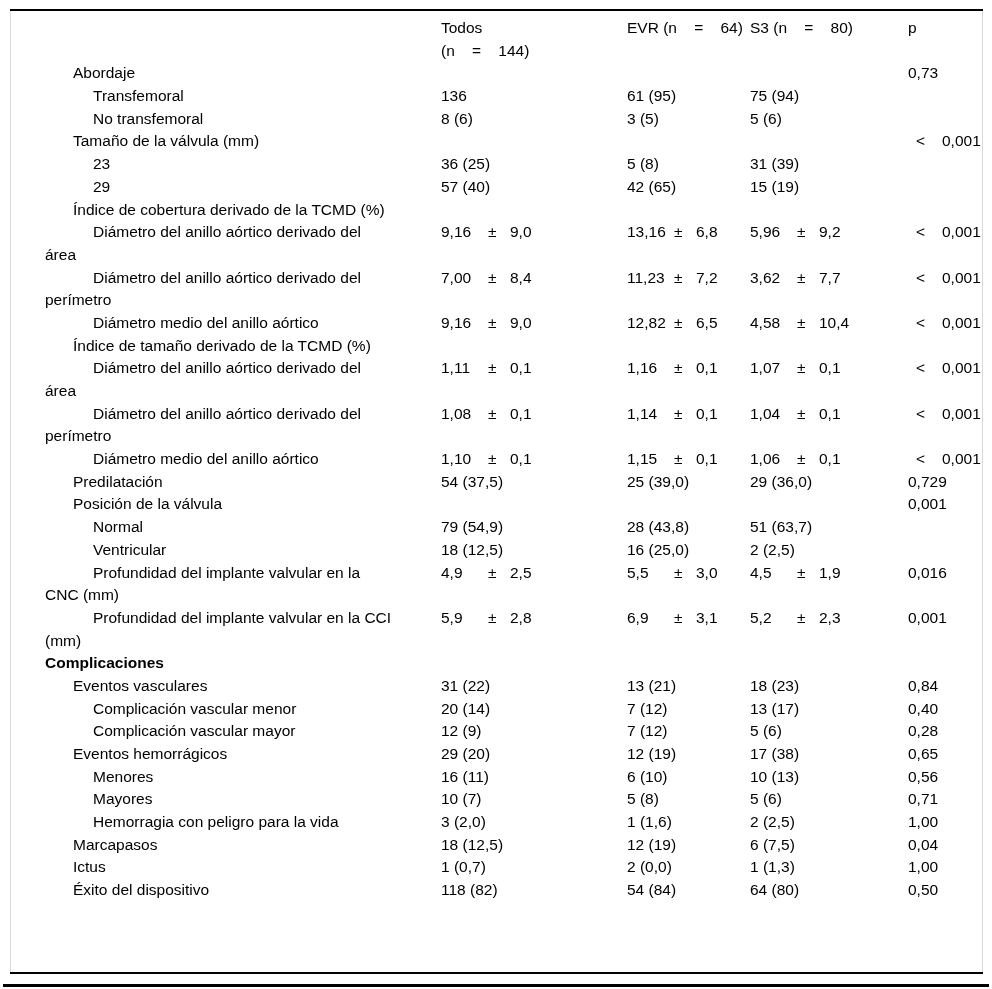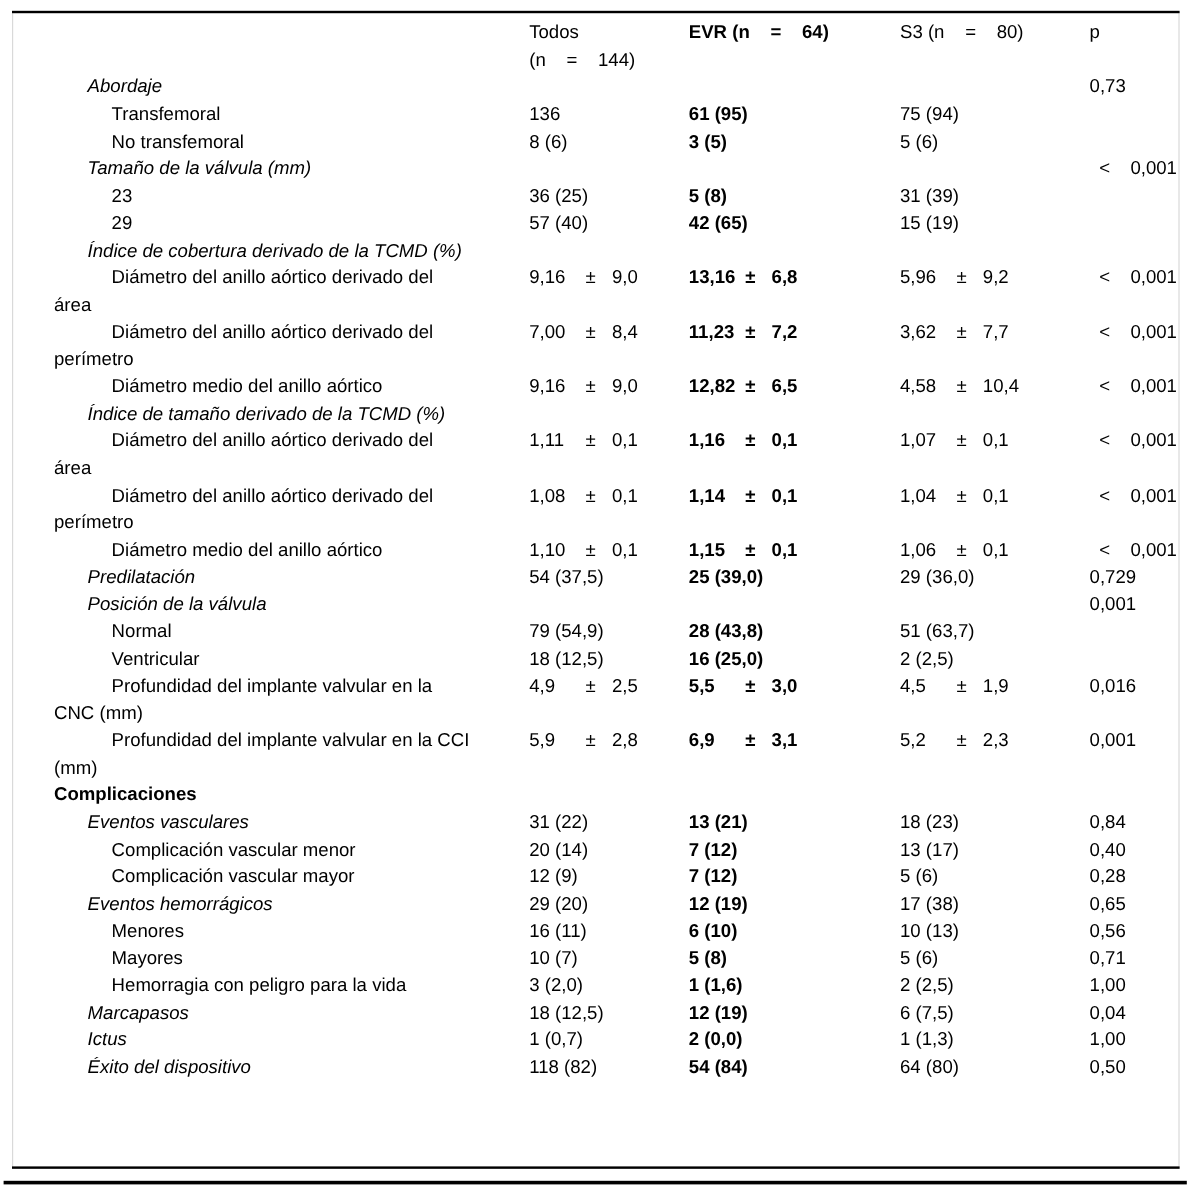--- a/index.html
+++ b/index.html
@@ -14,26 +14,26 @@
     border:1px solid #d9d9d9;background:#fff;
   }
   .rule{position:absolute;background:#000;}
   .rule-top{left:10px;top:9px;width:973px;height:2px;}
   .rule-inner-bottom{left:10px;top:972px;width:973px;height:2px;}
   .rule-outer-bottom{left:3px;top:984px;width:986px;height:3px;}
   .rows{position:absolute;left:11px;top:11px;width:970px;padding-top:6px;margin-left:31px;}
   .line{position:relative;height:22.7px;line-height:22.7px;white-space:nowrap;}
   .lbl{display:inline-block;}
   .lbl-bold{margin-left:3px;font-weight:bold;}
-  .lbl-section{margin-left:31px;font-style:italic;}
+  .lbl-section{margin-left:31px;}
   .lbl-item{margin-left:51px;}
   .lbl-wrap{margin-left:3px;}
   .cell{position:absolute;top:0;}
   .c2{left:399px;}
-  .c3{left:532px;font-weight:bold;}
+  .c3{left:585px;}
   .c4{left:708px;}
   .c5{left:866px;}
   .hdr{white-space:pre;}
   .num{display:inline-block;min-width:47px;}
   .pm{display:inline-block;width:22px;}
   .lt{display:inline-block;width:34px;padding-left:8px;box-sizing:border-box;}
 </style>
 </head>
 <body>
 

